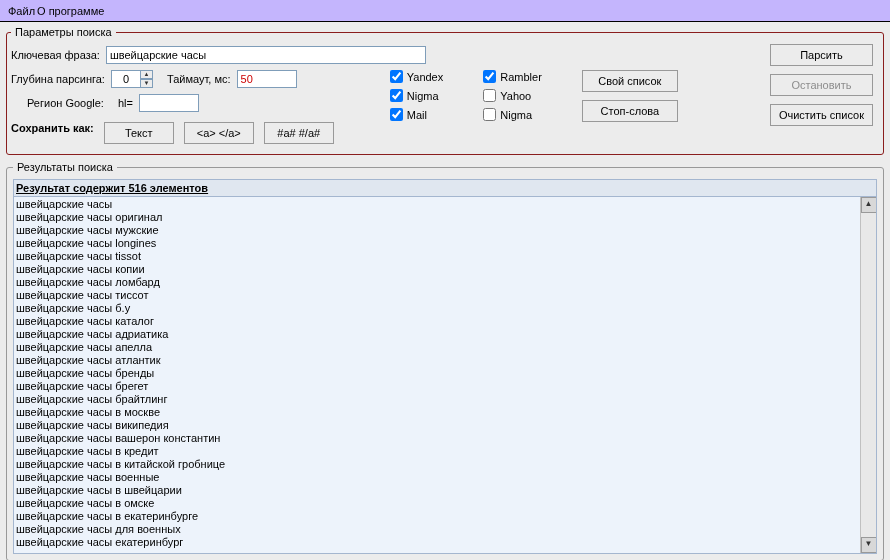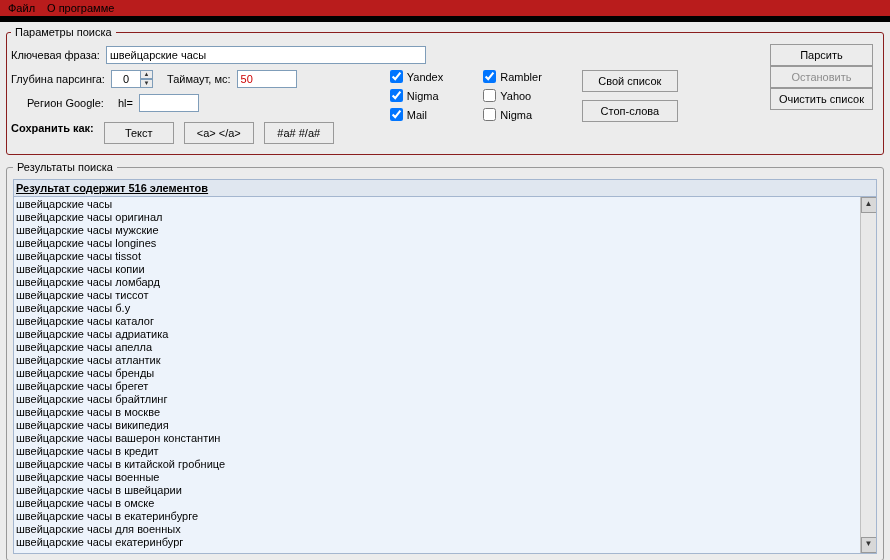--- a/index.html
+++ b/index.html
@@ -9,23 +9,23 @@
     font-family: Tahoma, Verdana, sans-serif;
     font-size: 11px;
     background: #ECECEC;
     overflow: hidden;
   }
   .menubar {
     display: flex;
     align-items: center;
     height: 22px;
     padding: 0 8px;
-    background: #b91c1c;
-    border-bottom: 6px solid #000000;
-    gap: 12px;
+    background: #c4b5fd;
+    border-bottom: 1px solid #000000;
+    gap: 2px;
   }
   .menubar .menu-item { cursor: default; }
   fieldset.groupbox {
     border: 1px solid #8A1E1E;
     border-radius: 3px;
     margin: 4px 6px 4px 6px;
     padding: 8px 10px 10px 4px;
     background: #ECECEC;
   }
   fieldset.resultsbox {
@@ -75,21 +75,21 @@
     cursor:default;
   }
   .btn.small { min-width:70px; }
   .btn:disabled { color:#8d8d8d; }
   .cbwrap { display:flex; align-items:center; margin-right:14px; }
   .cbwrap input { margin:0 4px 0 0; }
   .checks-col { display:flex; flex-direction:column; row-gap:6px; }
   .params-layout { display:flex; align-items:flex-start; }
   .left-col { flex:0 0 auto; }
   .mid-col { display:flex; gap:26px; margin-left:56px; margin-top:0; }
-  .right-col { display:flex; flex-direction:column; margin-left:auto; padding-top:0; }
+  .right-col { display:flex; flex-direction:column; gap:8px; margin-left:auto; padding-top:0; }
   .save-row { display:flex; align-items:flex-start; gap:10px; margin-top:10px; }
   .save-label { font-weight:bold; }
   .results-caption {
     font-weight: bold;
     padding: 2px 2px;
     background: #E0E7F0;
     border: 1px solid #A4B6CF;
     border-bottom: none;
     text-decoration: underline;
   }

